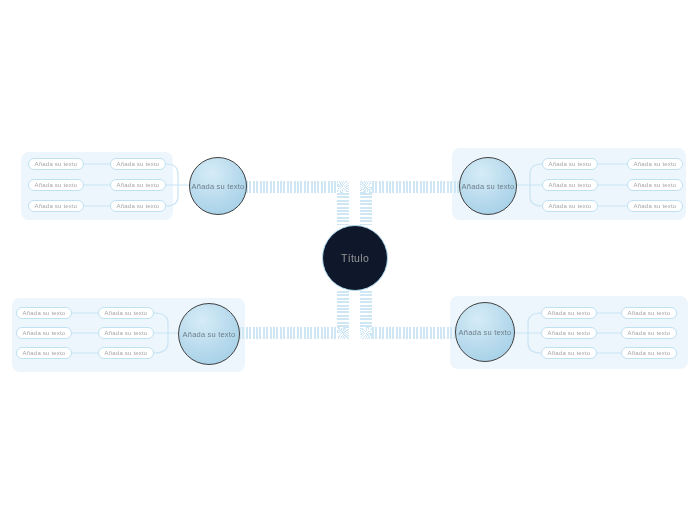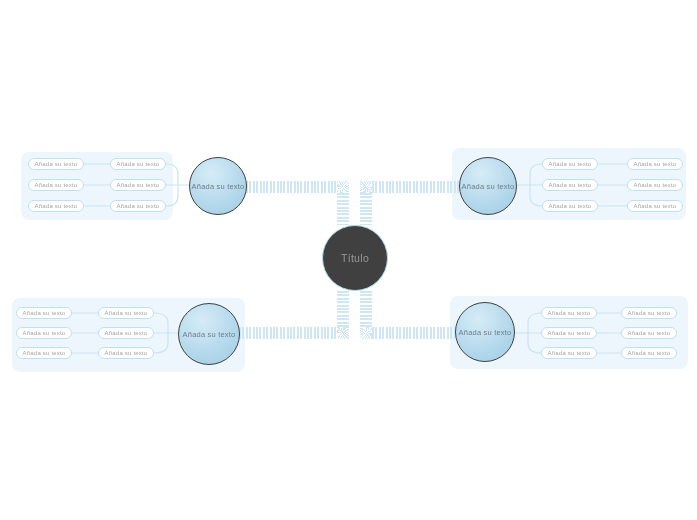--- a/index.html
+++ b/index.html
@@ -21,21 +21,21 @@
   .big-circle{
     position:absolute;border-radius:50%;
     background:radial-gradient(circle at 38% 28%, #d6ecf7 0%, #b6d9ec 55%, #9ccce5 100%);
     border:1.6px solid #404040;
     display:flex;align-items:center;justify-content:center;
     font-size:7.5px;color:#6e7e8b;text-align:center;box-sizing:border-box;
     letter-spacing:.2px;
   }
   .center-circle{
     position:absolute;left:322px;top:225px;width:66px;height:66px;border-radius:50%;
-    background:#404040;border:1.5px solid #b0daf0;
+    background:#0f172a;border:1.5px solid #b0daf0;
     display:flex;align-items:center;justify-content:center;
     font-size:10.5px;color:#979797;box-sizing:border-box;letter-spacing:.3px;
   }
   
   .ribbon-h{
     position:absolute;height:12px;
     background:repeating-linear-gradient(90deg,#cfe7f5 0px,#cfe7f5 2px,transparent 2px,transparent 3.4px);
   }
   .ribbon-v{
     position:absolute;width:12px;

